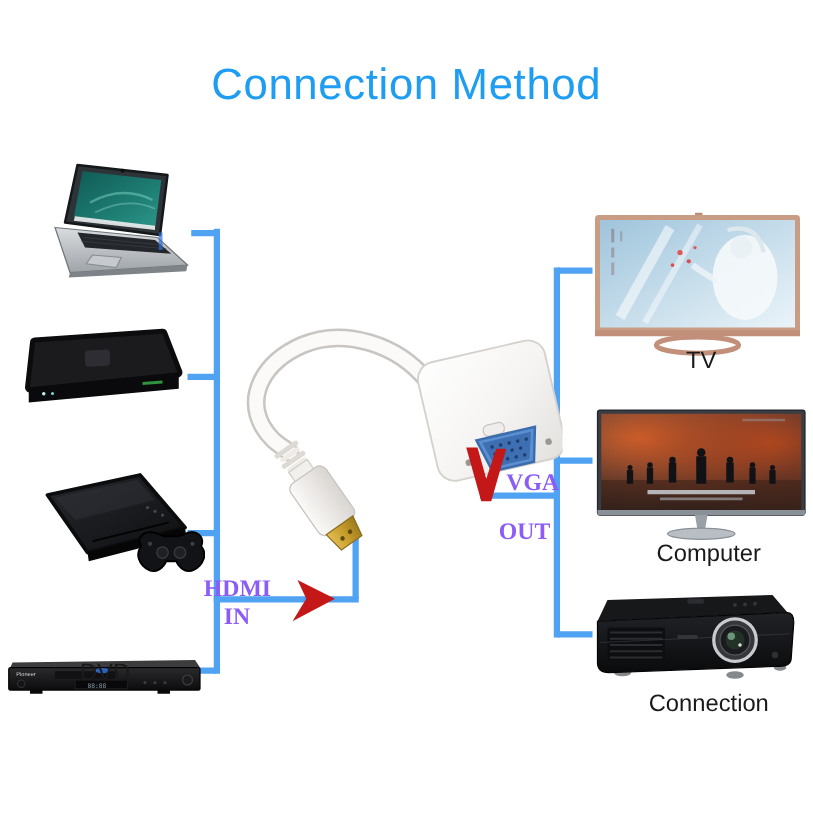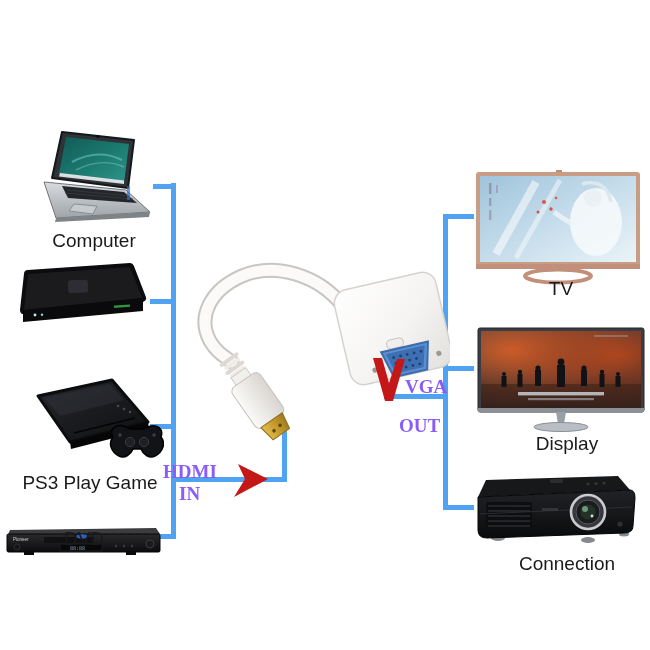--- a/index.html
+++ b/index.html
@@ -15,20 +15,21 @@
   .port-label{position:absolute;line-height:1;font-weight:bold;font-size:19px;
               color:#8b5cf6;font-family:"Liberation Serif",serif;white-space:nowrap;}
   .arrow{position:absolute;}
   svg{display:block;}
 </style>
 </head>
 <body>
 
 <div class="stage">
 
+  <h1 class="title">Connection Method</h1>
 
   <div class="line" style="left:171px;top:183px;width:5px;height:356px"></div>
   <div class="line" style="left:153px;top:184px;width:20px;height:5px"></div>
   <div class="line" style="left:150px;top:299px;width:23px;height:5px"></div>
   <div class="line" style="left:150px;top:424px;width:23px;height:5px"></div>
   <div class="line" style="left:157px;top:534px;width:16px;height:5px"></div>
   <div class="line" style="left:171px;top:477px;width:116px;height:5px"></div>
   <div class="line" style="left:282px;top:430px;width:5px;height:49px"></div>
 
   <div class="line" style="left:443px;top:214px;width:5px;height:296px"></div>
@@ -133,21 +134,20 @@
       <polygon points="26,43 90,50.5 90,54 25,46.5" fill="#E9EBED" opacity=".92"></polygon>
       <circle cx="64" cy="6.5" r="1.6" fill="#0B0D0F"></circle>
       <polygon points="10,52 92,60 116,82 22,88" fill="url(#lapBase)" stroke="#70757A"></polygon>
       <polygon points="28,56 90,62 103,73 34,68" fill="#23262A"></polygon>
       <path d="M33,60 L96,66 M31,63 L99,69" stroke="#3C4046" stroke-width="1" opacity=".7"></path>
       <polygon points="40,74 63,76 59,84 35,81" fill="#C6CACE" stroke="#8A8F94"></polygon>
       <polygon points="22,88 116,82 115,87 21,92" fill="#7E8387"></polygon>
       <rect x="93" y="56" width="3" height="14" fill="#2E6FD8" opacity=".7"></rect>
     </svg>
   </div>
-  <div class="dev-label" style="left:94px;top:230px">Computer</div>
 
   <div class="dev" style="left:14px;top:258px;width:134px;height:70px">
     <svg width="134" height="70" viewBox="0 0 134 70">
       <polygon points="14,16 116,9 128,40 10,52" fill="#1B1B1E" stroke="#0C0C0E" stroke-width="8" stroke-linejoin="round"></polygon>
       <polygon points="14,16 116,9 128,40 10,52" fill="#1B1B1E"></polygon>
       <rect x="54" y="22" width="20" height="13" rx="3" fill="#2D2D33" transform="rotate(-3 64 28)"></rect>
       <polygon points="9,52 129,40 129,53 9,64" fill="#0A0A0C"></polygon>
       <circle cx="21" cy="57" r="1.4" fill="#BFEFEF"></circle>
       <circle cx="28" cy="56.8" r="1.2" fill="#7FD8D8"></circle>
       <rect x="100" y="47" width="16" height="2.4" fill="#39B54A" opacity=".8" transform="rotate(-4 108 48)"></rect>
@@ -171,21 +171,20 @@
       <polygon points="56,66 134,46 135,53 57,73" fill="#060607"></polygon>
       <g transform="translate(92,50)">
         <path d="M7,11 C2,3 11,-3 20,1 L25,3 L37,3 L42,1 C51,-3 58,3 55,11 C60,17 57,26 49,30 C43,33 37,28 35,23 L27,23 C25,28 19,33 13,30 C5,26 2,17 7,11 Z" fill="#121317" stroke="#000000" stroke-width="1.5"></path>
         <circle cx="24" cy="16" r="4.6" fill="#1E2024" stroke="#383B41"></circle>
         <circle cx="38" cy="16" r="4.6" fill="#1E2024" stroke="#383B41"></circle>
         <circle cx="14" cy="9" r="1.7" fill="#3C3F45"></circle>
         <circle cx="48" cy="9" r="1.7" fill="#3C3F45"></circle>
       </g>
     </svg>
   </div>
-  <div class="dev-label" style="left:90px;top:472px">PS3 Play Game</div>
 
   <div class="dev" style="left:4px;top:518px;width:160px;height:40px">
     <svg width="160" height="40" viewBox="0 0 160 40">
       <defs>
         <linearGradient id="dvdg" x1="0" y1="0" x2="0" y2="1">
           <stop offset="0" stop-color="#2A2A2C"></stop>
             <stop offset="1" stop-color="#0C0C0E"></stop>
         </linearGradient>
       </defs>
       <polygon points="6,12 152,10 156,16 3,19" fill="#3C3C3E"></polygon>
@@ -276,21 +275,21 @@
           <rect x="139.5" y="50" width="5" height="11"></rect>
       </g>
       <rect x="42" y="66" width="86" height="3.4" fill="#C9CED5" opacity=".85"></rect>
       <rect x="52" y="72" width="66" height="2.2" fill="#AEB4BC" opacity=".6"></rect>
       <rect x="118" y="9" width="34" height="2" fill="#9AA2AC" opacity=".45"></rect>
       <rect x="2" y="82" width="166" height="4" fill="#8A9097"></rect>
       <polygon points="80,86 90,86 88,98 82,98" fill="#9AA0A6"></polygon>
       <ellipse cx="85" cy="101" rx="27" ry="4.5" fill="#B9BEC4" stroke="#8A9097"></ellipse>
     </svg>
   </div>
-  <div class="dev-label" style="left:567px;top:433px">Display</div>
+  <div class="dev-label" style="left:567px;top:433px">Computer</div>
 
   <div class="dev" style="left:468px;top:472px;width:172px;height:78px">
     <svg width="172" height="78" viewBox="0 0 172 78">
       <defs>
         <linearGradient id="projg" x1="0" y1="0" x2="0" y2="1">
           <stop offset="0" stop-color="#202226"></stop>
             <stop offset="1" stop-color="#0A0B0C"></stop>
         </linearGradient>
       </defs>
       <ellipse cx="30" cy="66" rx="7" ry="3" fill="#85898D"></ellipse>

